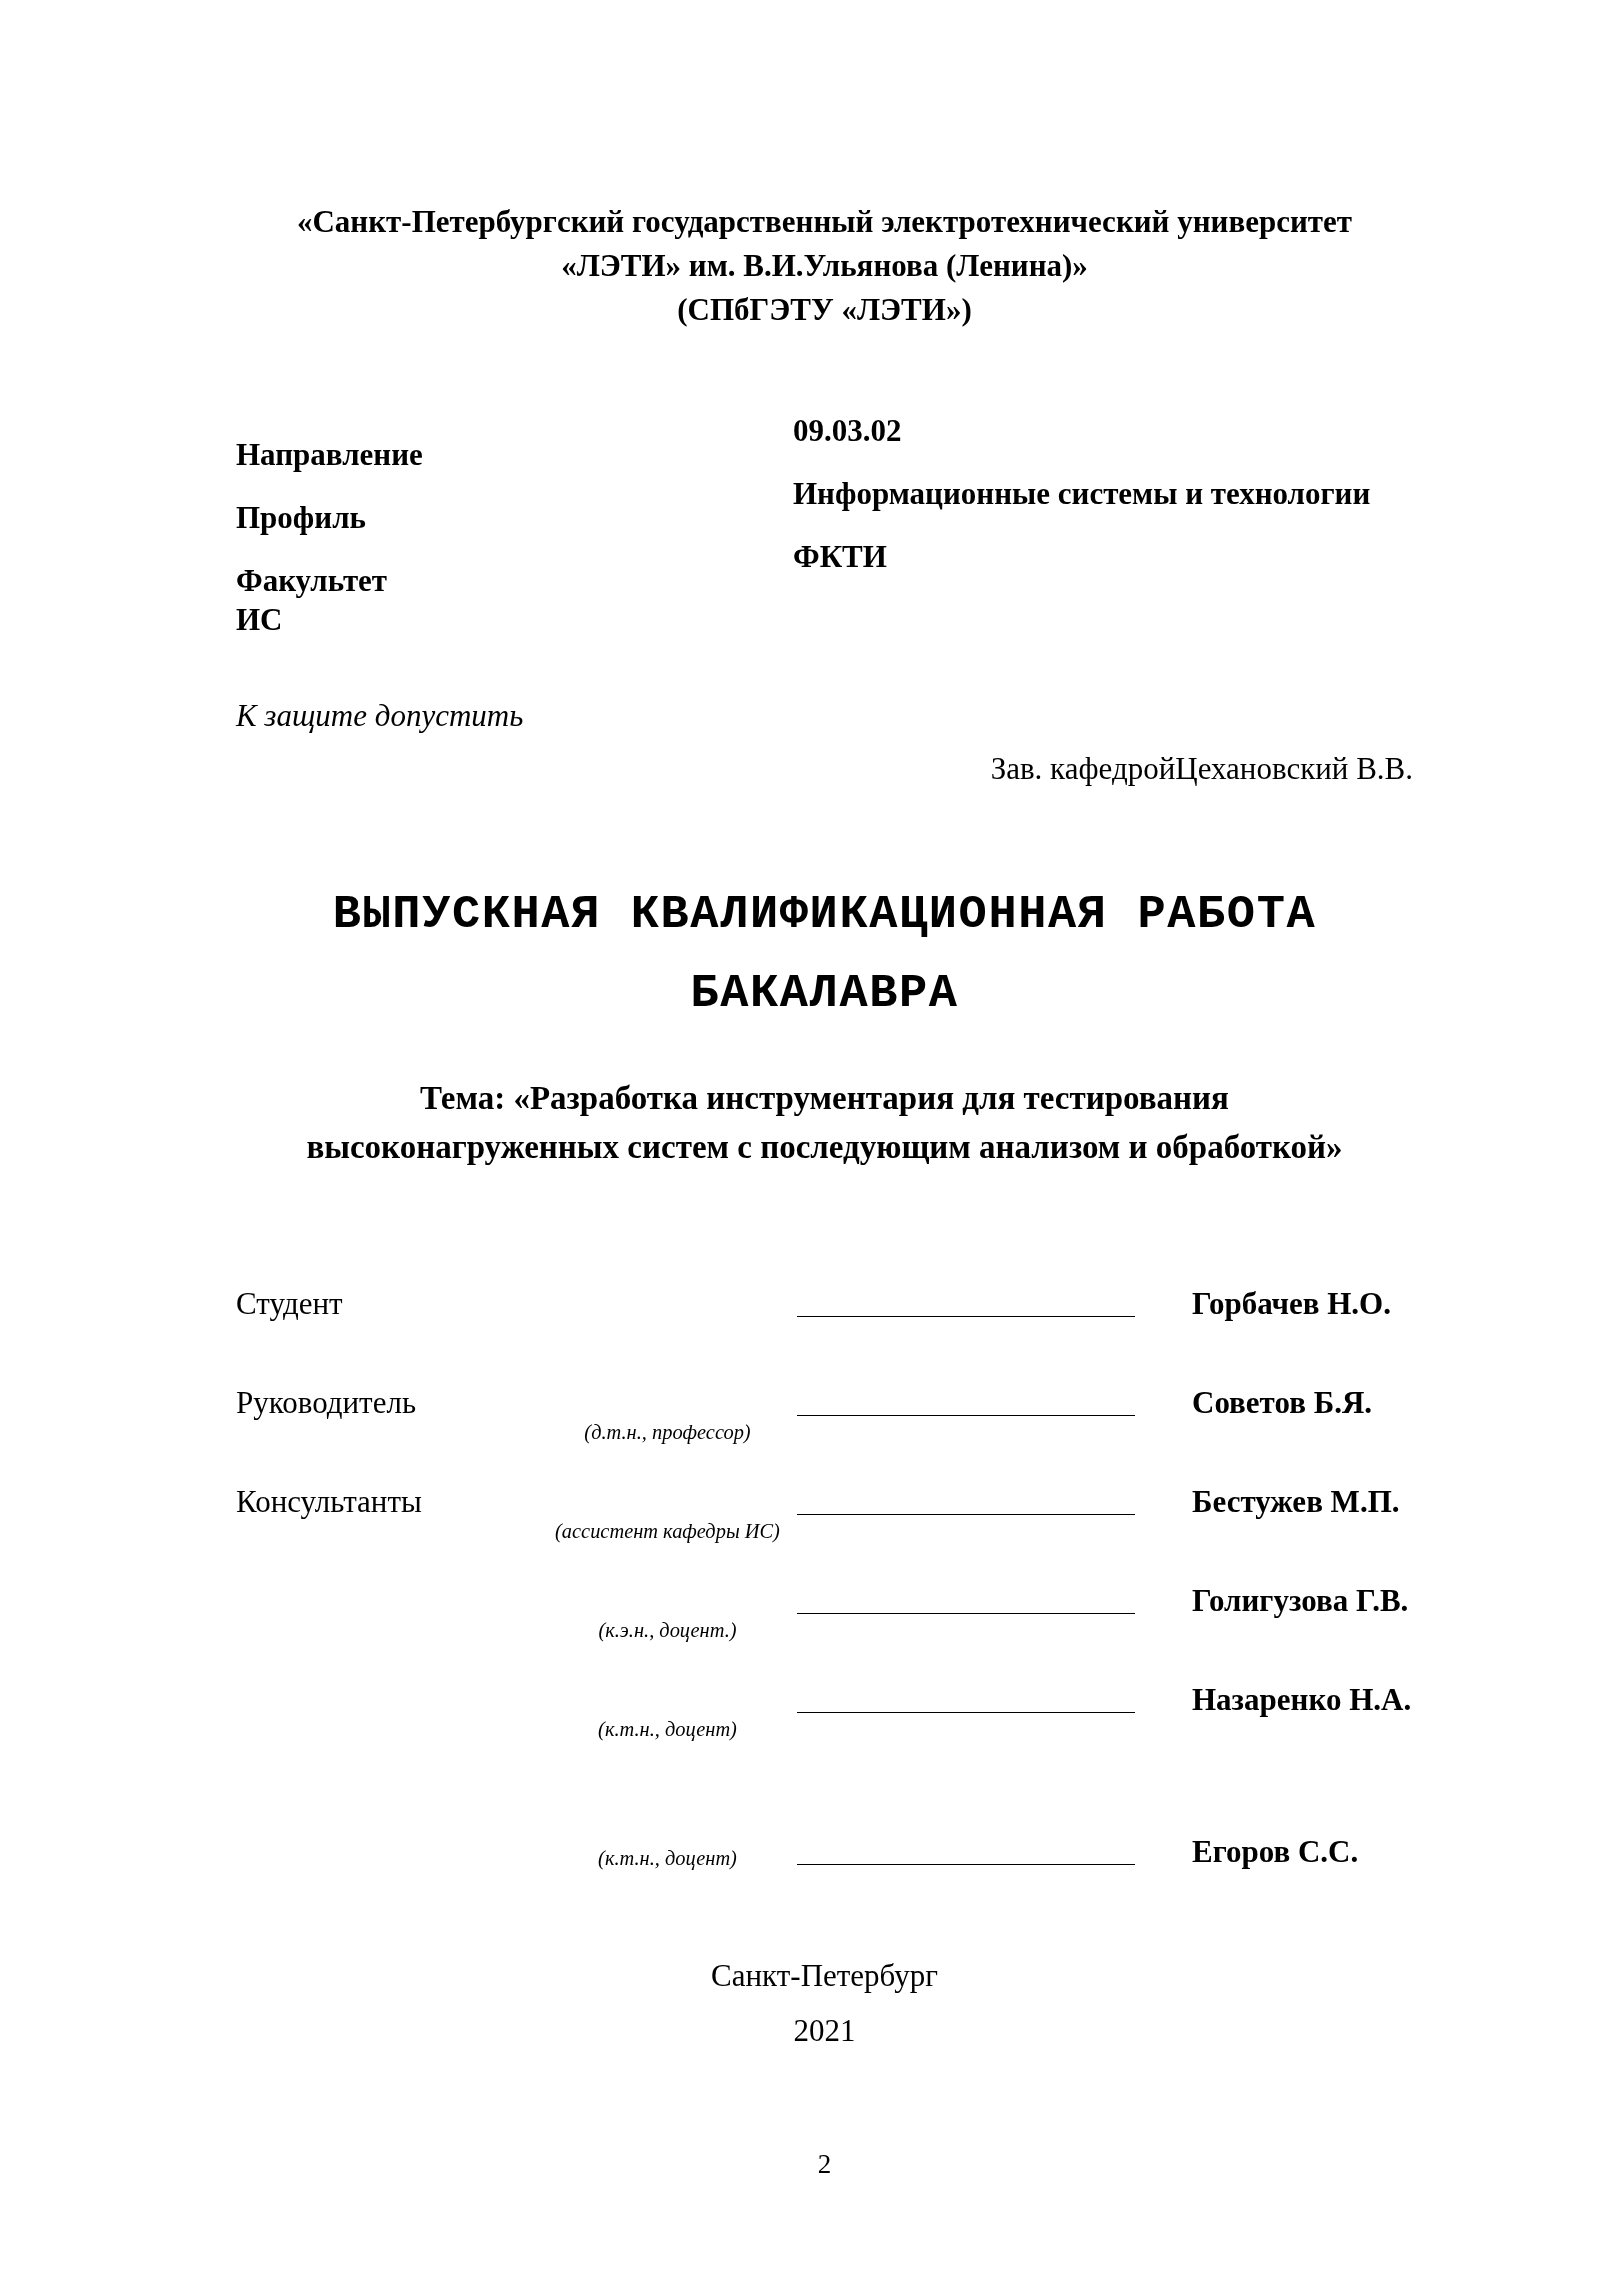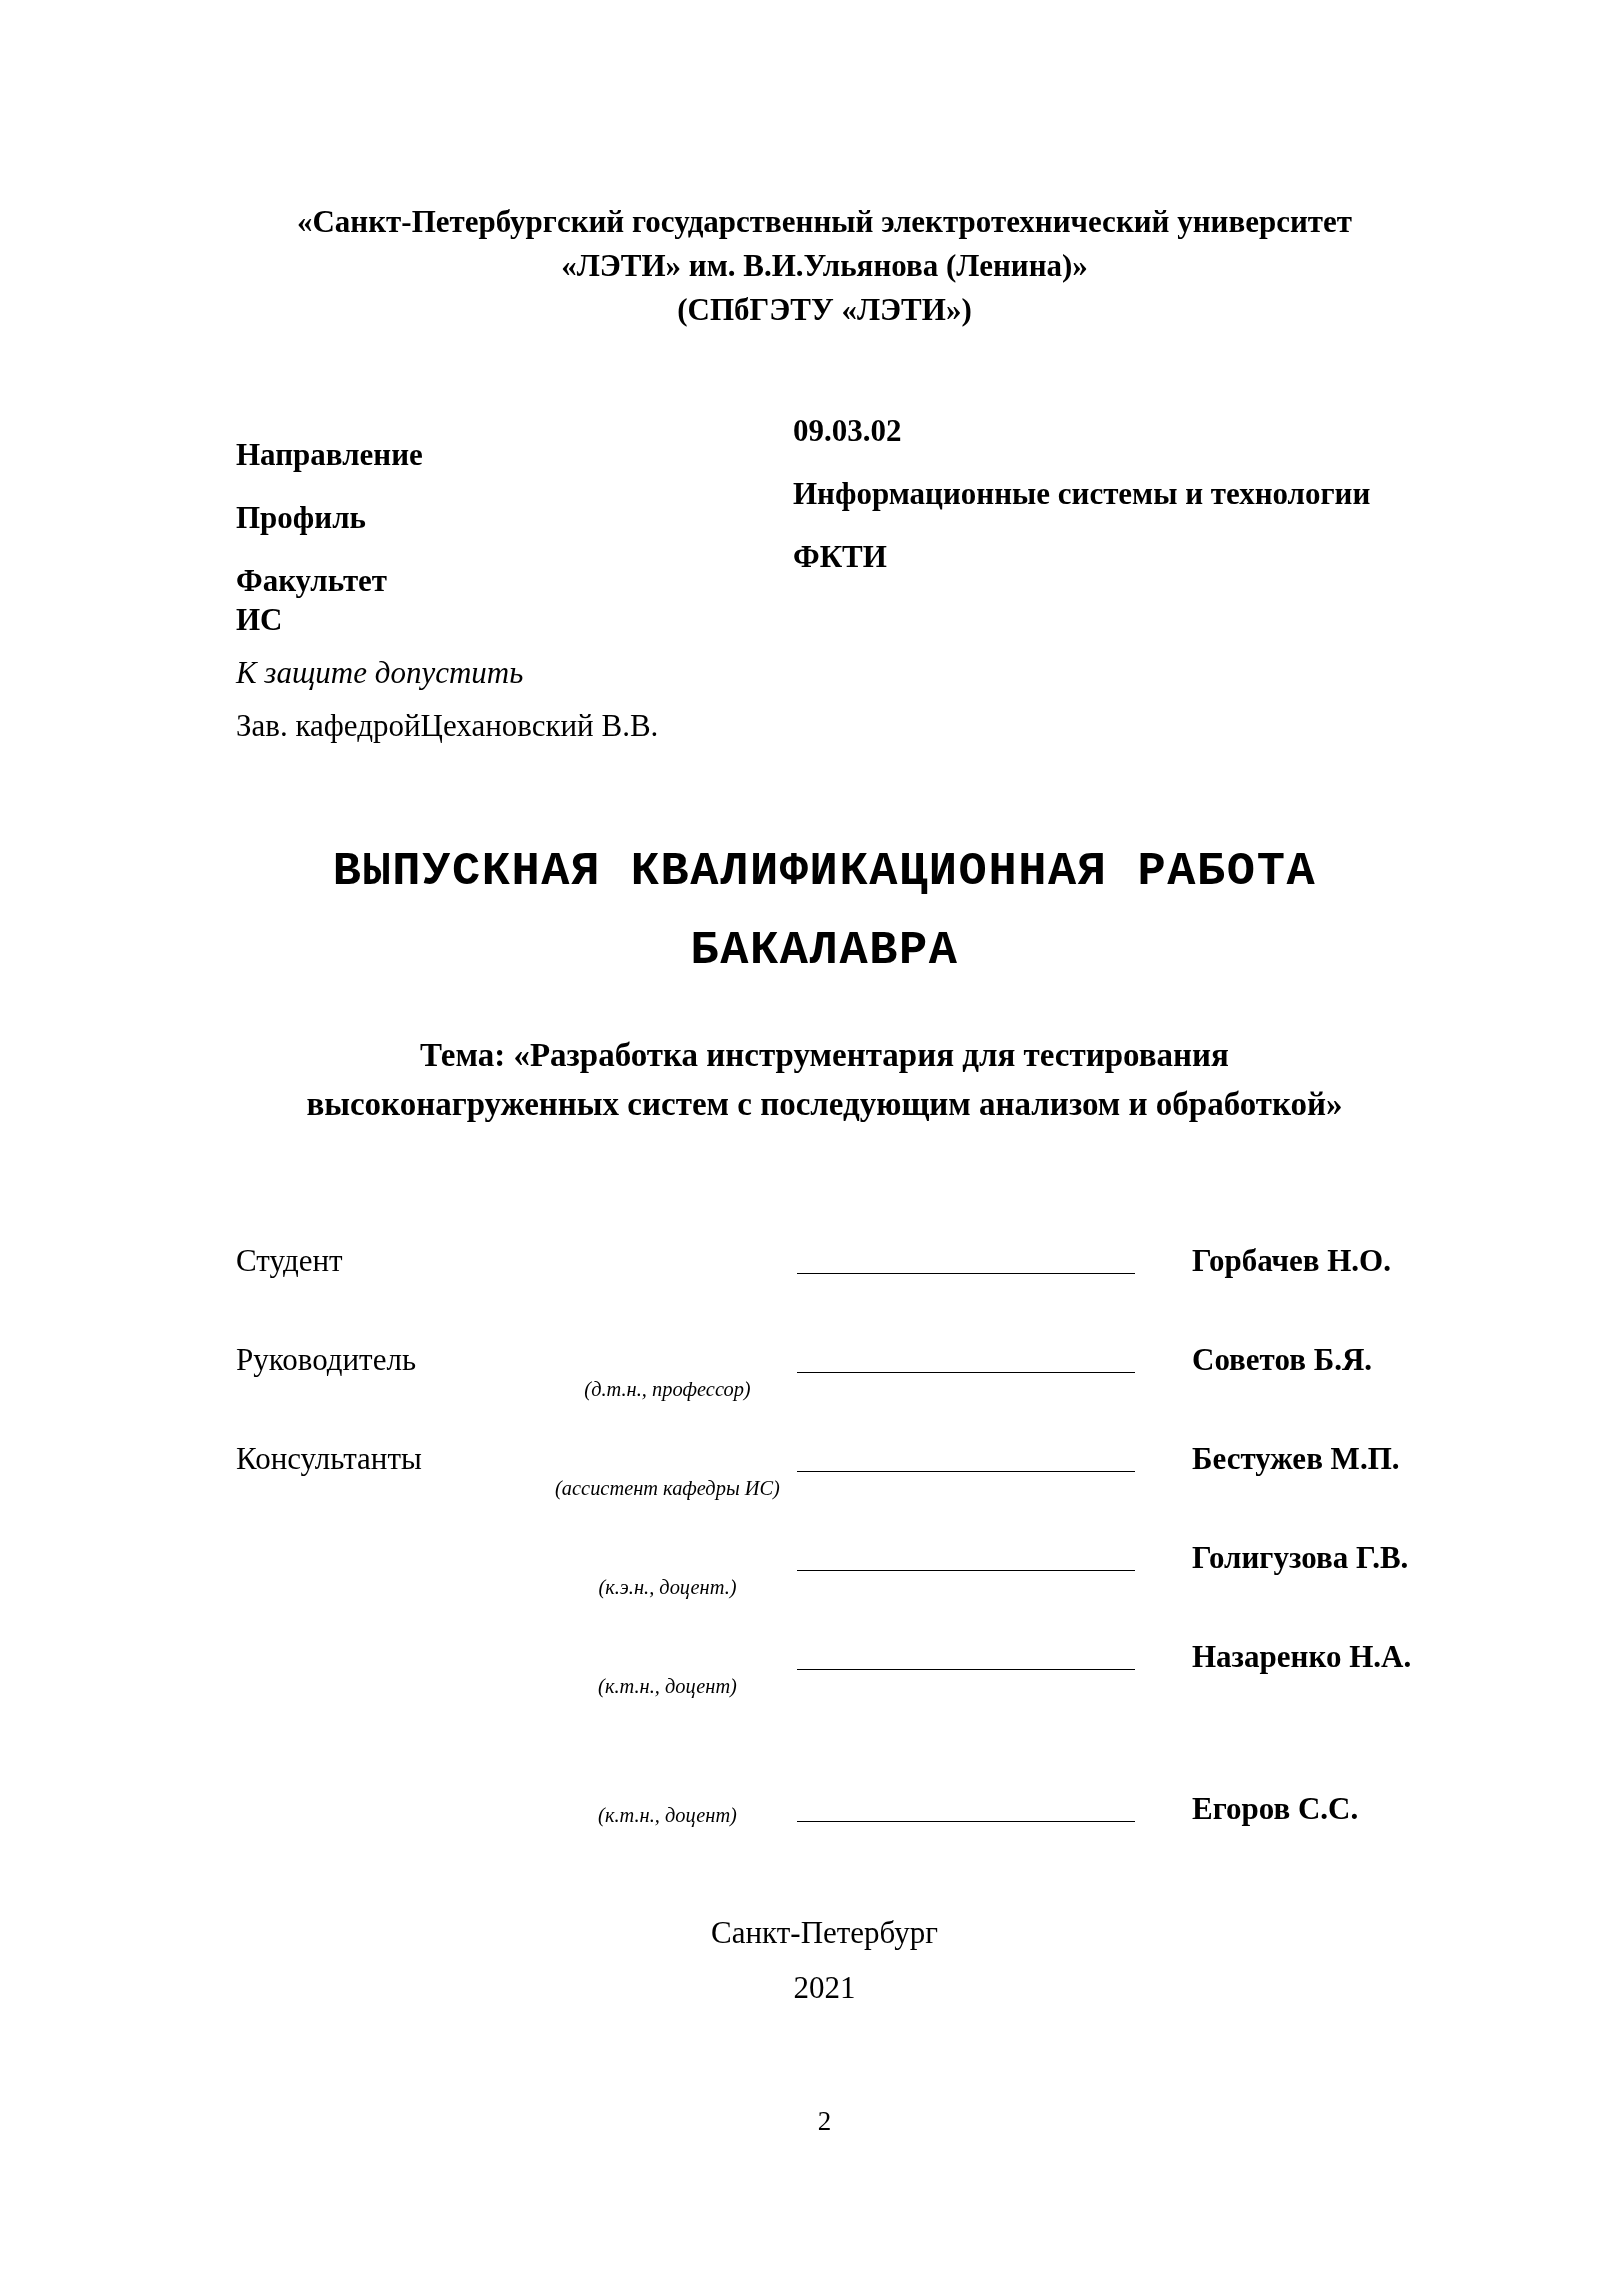--- a/index.html
+++ b/index.html
@@ -29,27 +29,28 @@
     display: flex;
     align-items: center;
     height: 63px;
     font-size: 31px;
   }
   .info-label { width: 557px; font-weight: bold; margin-top: 48px; }
   .info-value { font-weight: bold; }
 
   
   .admission-note {
+    margin-top: 43px;
     font-size: 31px;
     font-style: italic;
     line-height: 44px;
   }
   .approver-row {
     display: flex;
-    justify-content: flex-start;
+    justify-content: flex-end;
     margin-top: 12.6px;
     font-size: 31px;
   }
 
   
   .main-title {
     margin-top: 88px;
     text-align: center;
     font-weight: bold;
     font-size: 47px;

